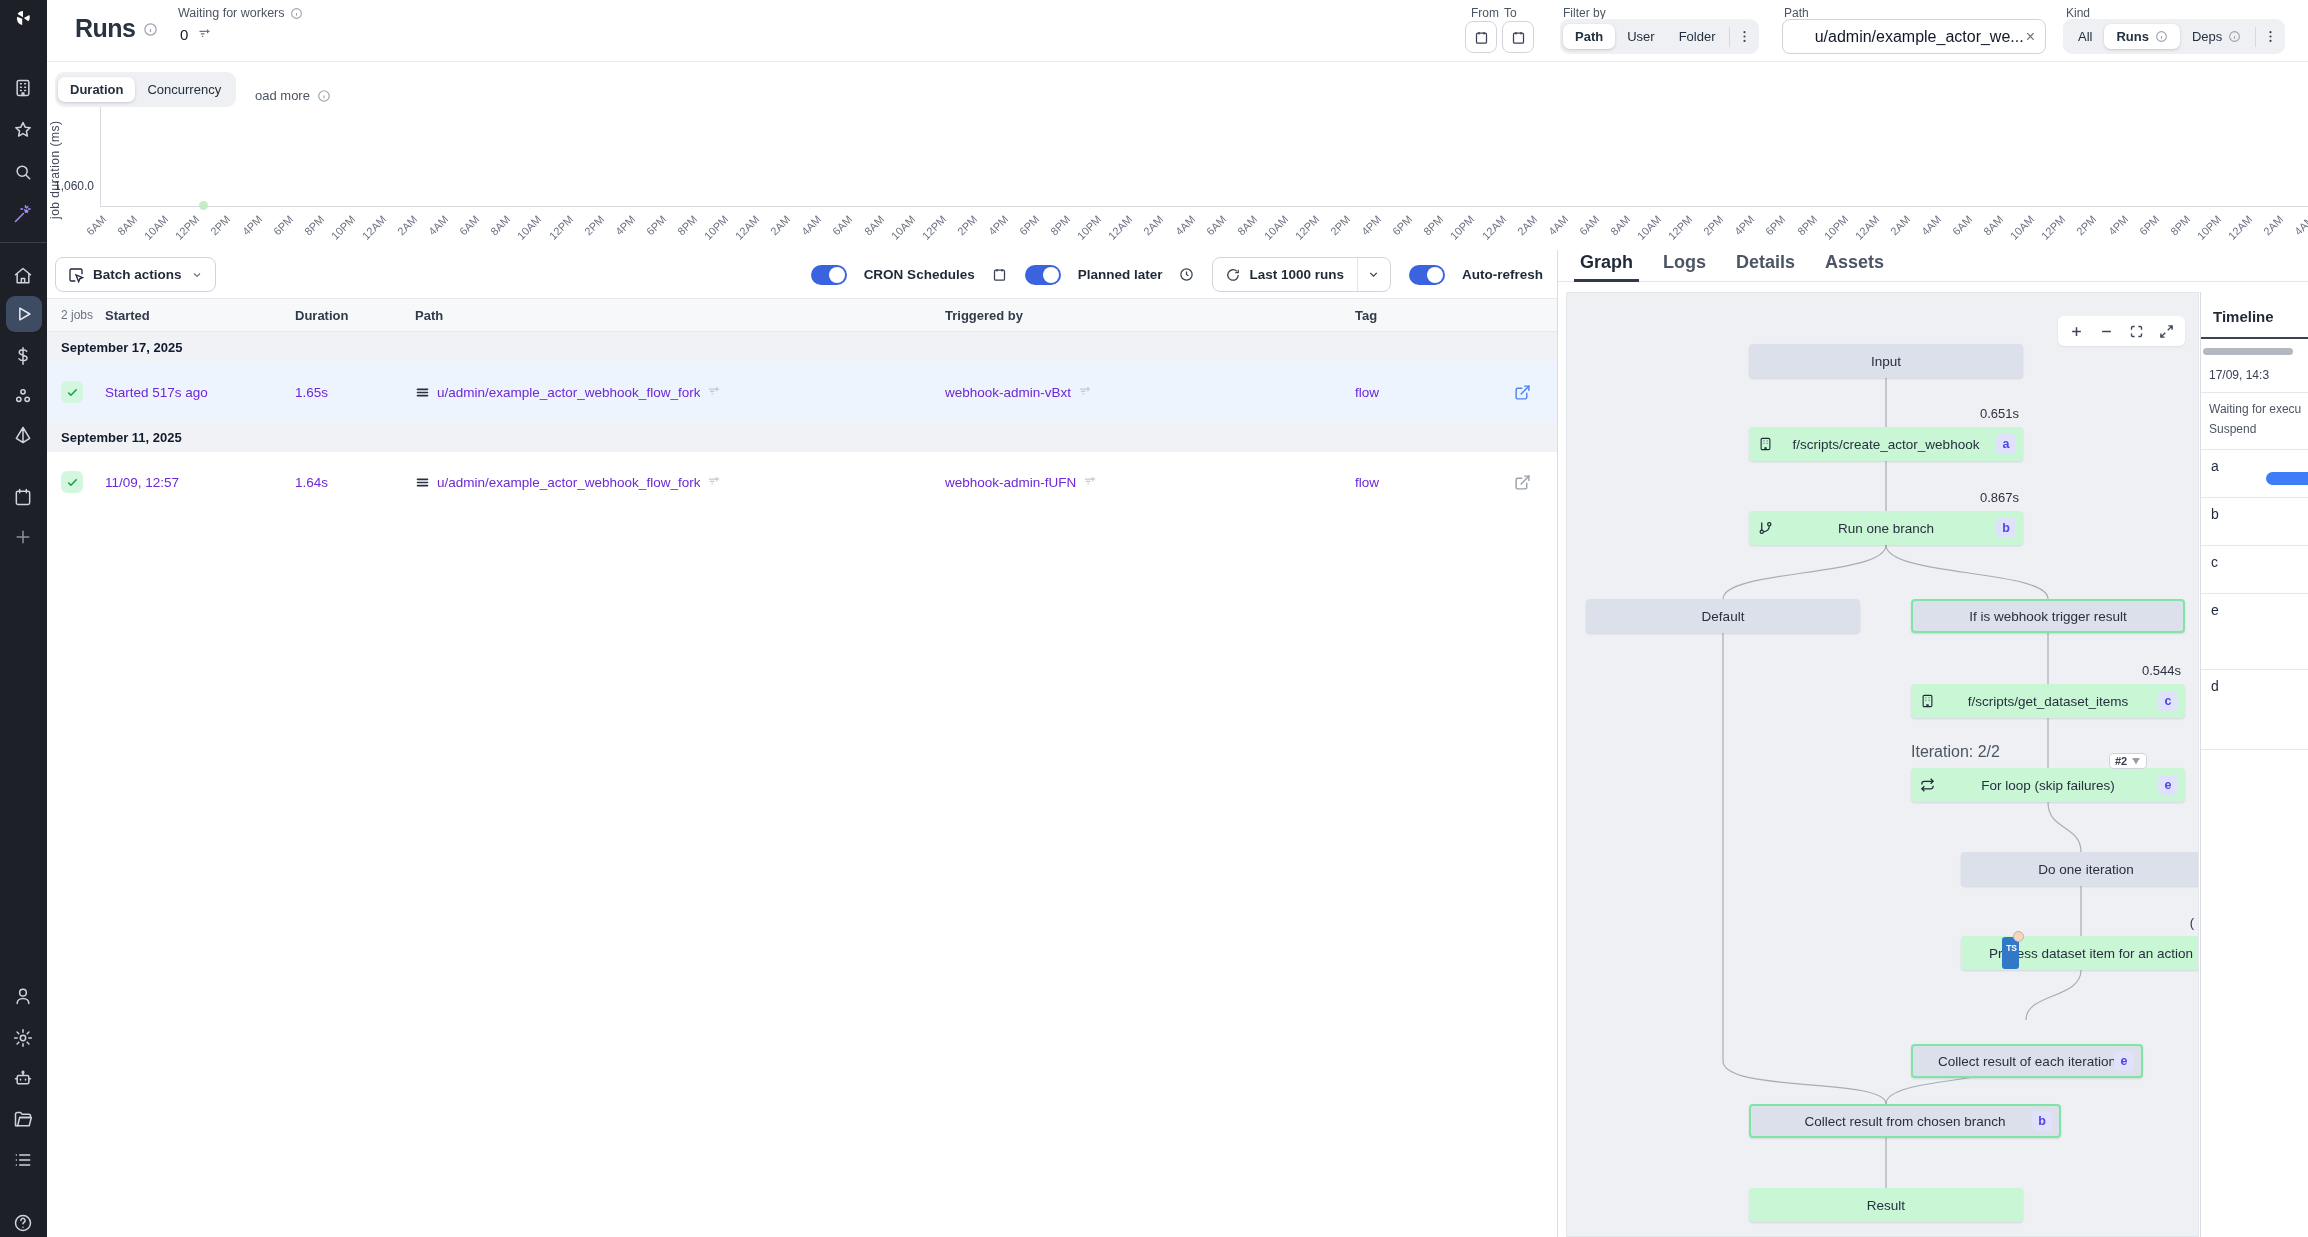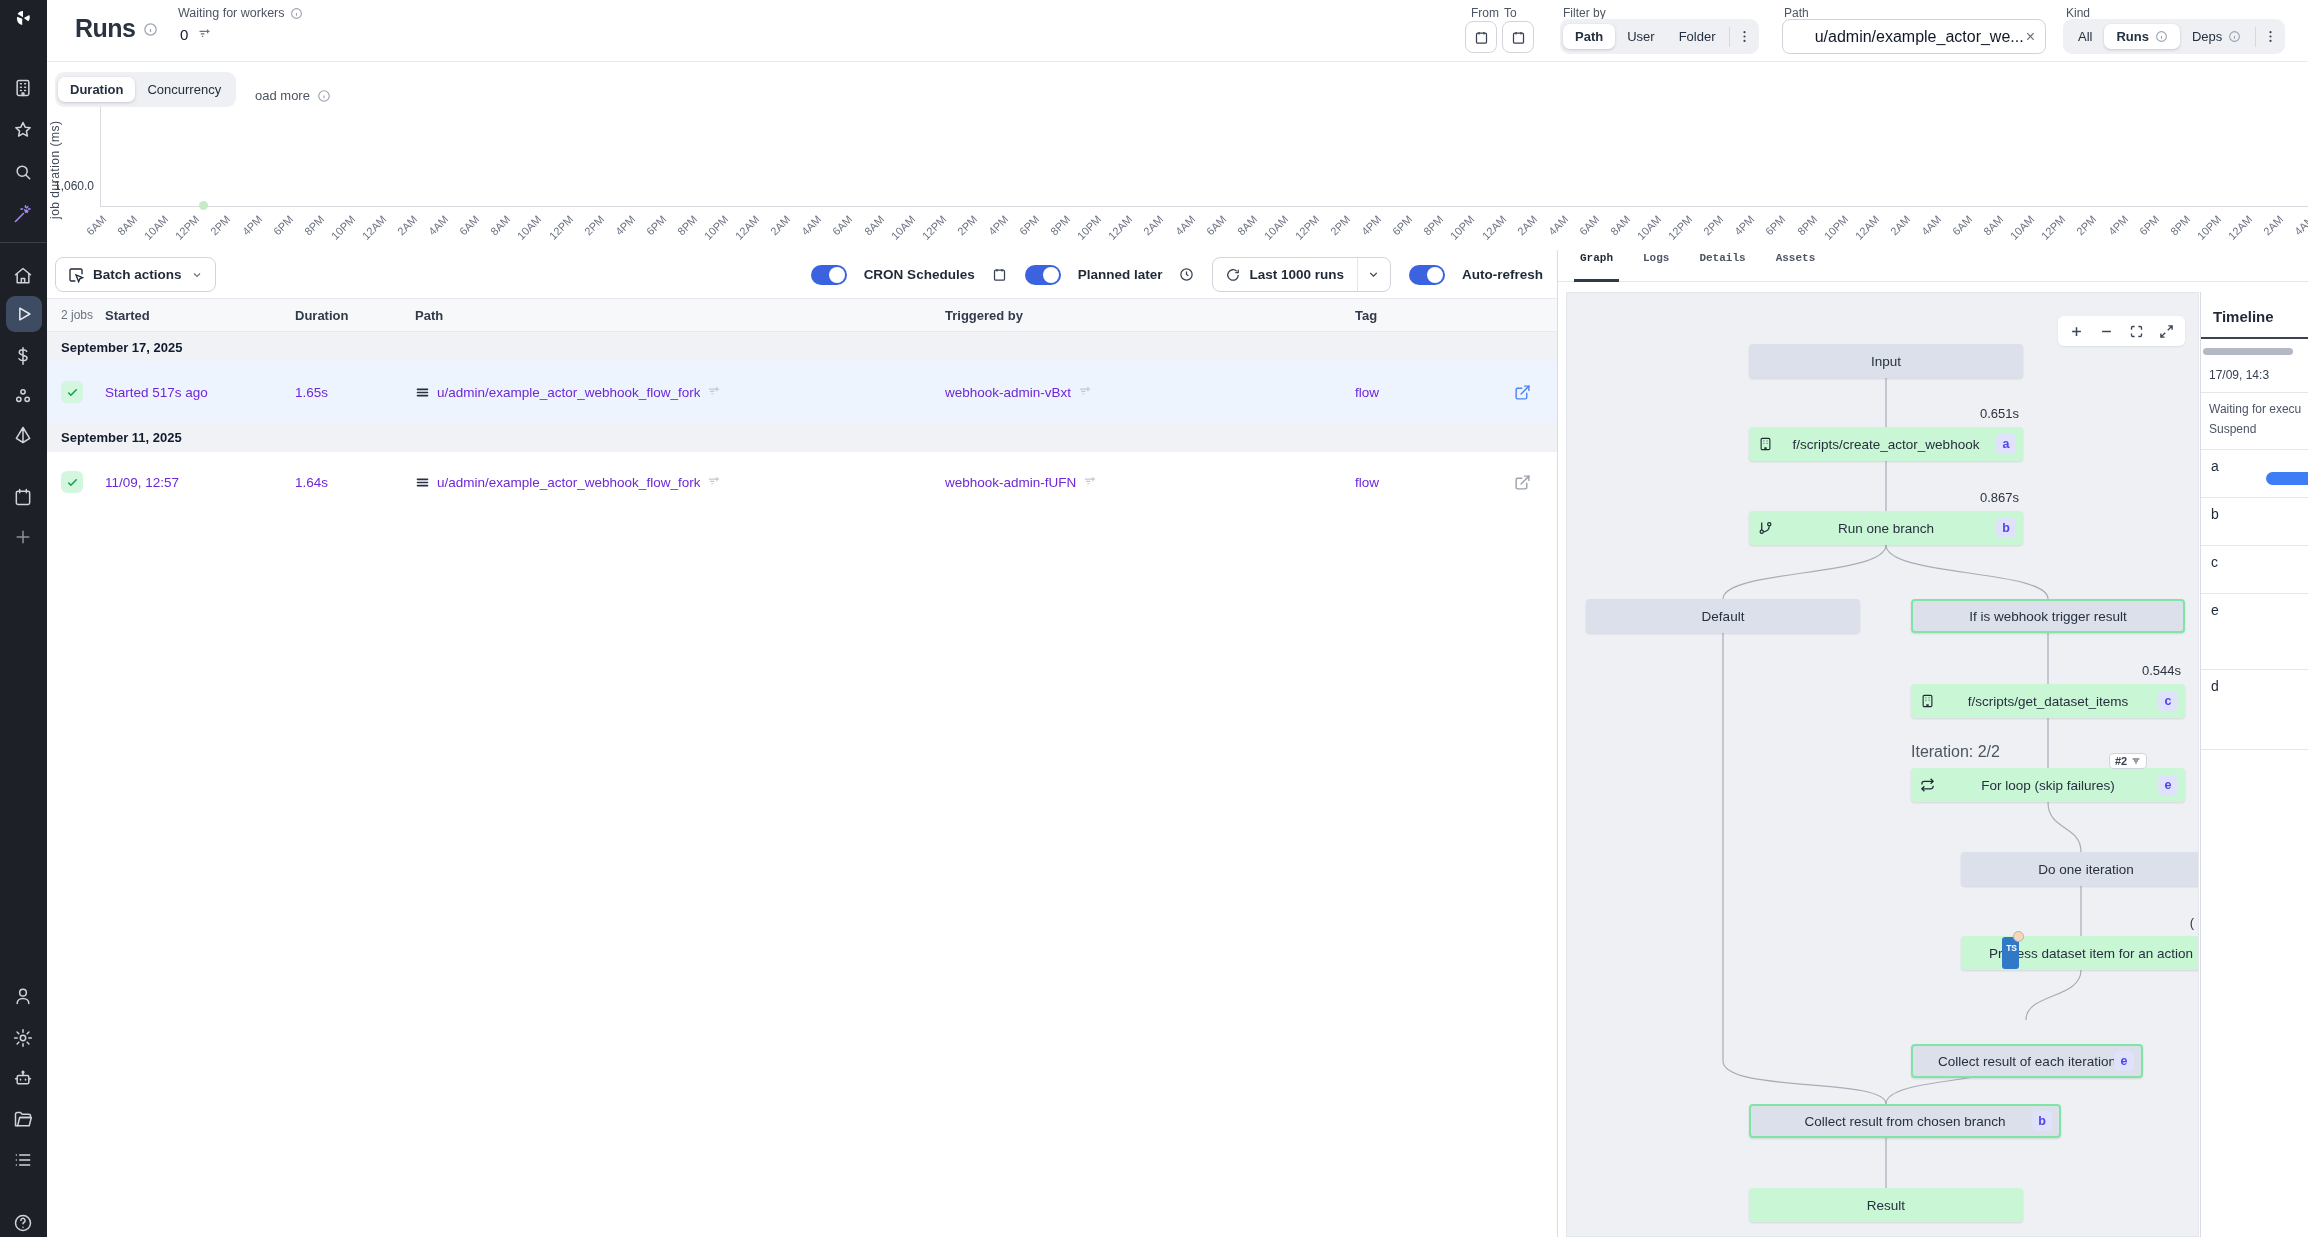--- a/index.html
+++ b/index.html
@@ -63,21 +63,21 @@
   .run-row{position:absolute;left:0;width:100%;height:60px;background:#fff;}
   .run-row.selected{background:var(--row-selected);}
   .cell{font-size:13.5px;color:#6d28d9;display:flex;align-items:center;gap:7px;min-width:0;}
   .check-badge{width:22px;height:22px;border-radius:6px;background:var(--check-bg);color:var(--check-fg);display:flex;align-items:center;justify-content:center;margin-left:14px;}
   .pathtxt{white-space:nowrap;overflow:hidden;text-overflow:ellipsis;}
   .dim-ic{color:#c3c9d2;flex:0 0 auto;}
   .menu-ic{color:#273142;flex:0 0 auto;}
   
   #right-panel{position:absolute;left:1557px;top:250px;width:751px;height:987px;background:#fff;border-left:1px solid #d9dde3;}
   .panel-tabs{position:absolute;left:0;top:0;width:100%;height:32px;border-bottom:1px solid #e5e7eb;display:flex;gap:30px;padding-left:22px;}
-  .ptab{font-size:11px;font-weight:700;color:#4b5563;display:flex;align-items:flex-start;padding-top:2px;position:relative;font-family:Liberation Mono, monospace;}
+  .ptab{font-size:18px;font-weight:700;color:#4b5563;display:flex;align-items:flex-start;padding-top:2px;position:relative;}
   .ptab.active{color:#1f2937;}
   .ptab.active:after{content:"";position:absolute;left:-6px;right:-6px;bottom:-1px;height:3px;background:#2f3a4d;}
   #canvas{position:absolute;left:8px;top:42px;width:633px;height:945px;background:var(--canvas-bg);border:1px solid #e3e6ea;overflow:hidden;}
   .edges{position:absolute;left:0;top:0;}
   .zoombar{position:absolute;right:13px;top:23px;height:30px;background:#fff;border-radius:6px;display:flex;align-items:center;gap:15px;padding:0 11px;color:#3b4554;box-shadow:0 1px 2px rgba(16,24,40,.08);z-index:5;}
   .node{position:absolute;height:34px;border-radius:4px;display:flex;align-items:center;justify-content:center;font-size:13.5px;color:#27303f;box-shadow:0 1px 2px rgba(16,24,40,.12);z-index:2;}
   .node.success{background:var(--node-green);}
   .node.plain{background:var(--node-gray);}
   .node.plain-selected{background:var(--node-gray);border:2px solid var(--node-border-green);}
   .node .nbadge{position:absolute;right:7px;top:50%;transform:translateY(-50%);width:20px;height:20px;border-radius:5px;background:var(--badge-bg);color:var(--badge-text);font-weight:700;font-size:12.5px;display:flex;align-items:center;justify-content:center;}

